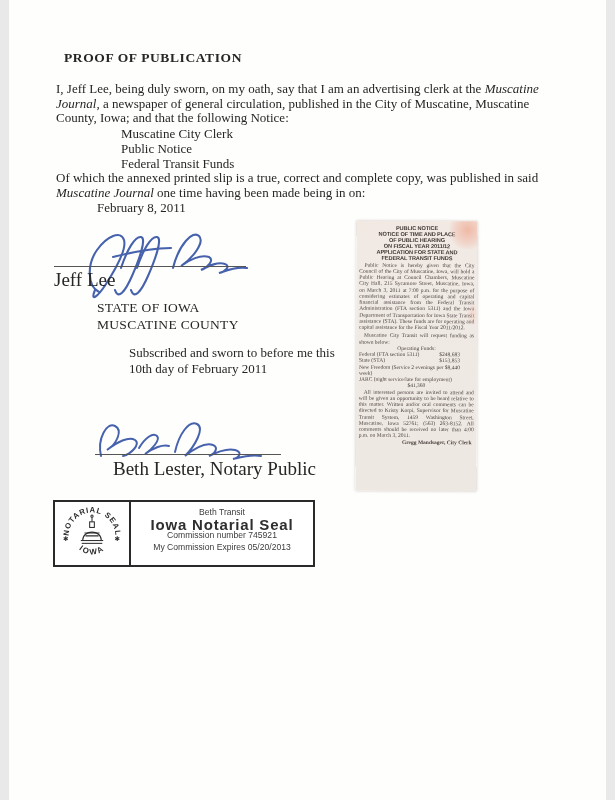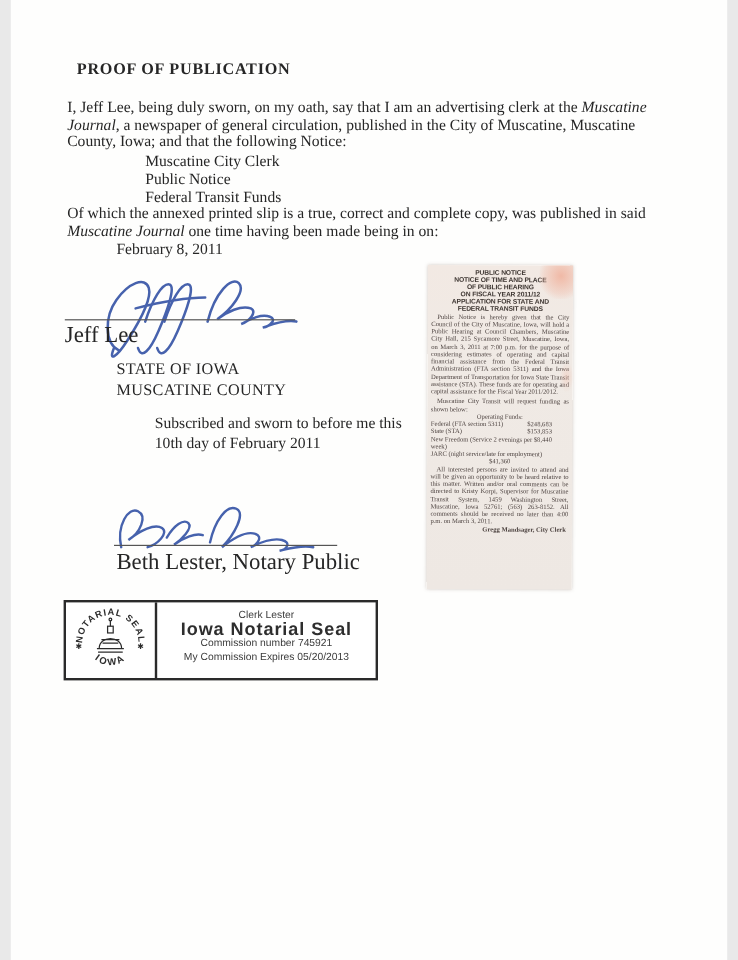--- a/index.html
+++ b/index.html
@@ -95,21 +95,21 @@
   </div>
 
   <svg class="sig-svg" style="left:82px;top:418px" width="178" height="48" viewBox="0 0 178 48">
     <g fill="none" stroke="var(--ink-blue)" stroke-width="2" stroke-linecap="round" opacity=".9">
       <path d="M10,38 C6,20 16,4 24,8 C32,12 26,26 16,32 C26,24 38,18 44,22 C50,26 40,36 32,38"></path>
       <path d="M48,30 C54,20 62,14 66,18 C70,22 60,32 54,36 C62,30 72,26 78,28"></path>
       <path d="M84,34 C88,16 98,2 106,6 C114,10 104,28 94,38 C104,30 114,24 122,27 C128,29 124,36 118,38 C126,34 136,30 144,32 C152,34 148,40 142,41 C150,39 160,36 170,38"></path>
     </g>
   </svg>
   <div class="sig-line" style="left:86px;top:454px;width:186px"></div>
-  <div class="sig-label" style="left:88px;top:458px">Beth Lester, Notary Public</div>
+  <div class="sig-label" style="left:104px;top:458px">Beth Lester, Notary Public</div>
 
   <div class="notary-box">
     <div class="seal-cell">
       <svg width="60" height="58" viewBox="0 0 64 62">
         <defs>
           <path id="arcTop" d="M 8,40 A 25,25 0 1 1 56,40"></path>
           <path id="arcBot" d="M 15,44 A 21,21 0 0 0 49,44"></path>
         </defs>
         <g fill="#2c2c2c" font-family="Liberation Sans, sans-serif">
           <text font-size="8.2" font-weight="bold" letter-spacing="1">
@@ -126,21 +126,21 @@
           <line x1="20" y1="38" x2="44" y2="38"></line>
           <line x1="21" y1="41" x2="43" y2="41"></line>
           <rect x="29.5" y="18" width="5" height="6"></rect>
           <line x1="32" y1="18" x2="32" y2="13"></line>
           <circle cx="32" cy="12" r="1.2"></circle>
           <path d="M25,33 L39,33 M24,30 L40,30"></path>
         </g>
       </svg>
     </div>
     <div class="text-cell">
-      <div>Clerk Lester</div>
+      <div>Beth Transit</div>
       <div class="notary-title">Iowa Notarial Seal</div>
       <div>Commission number 745921</div>
       <div>My Commission Expires 05/20/2013</div>
     </div>
   </div>
 
   <div class="clipping">
     <div class="clip-smudge smudge-1"></div>
     <div class="clip-smudge smudge-2"></div>
     <div class="clip-header">

